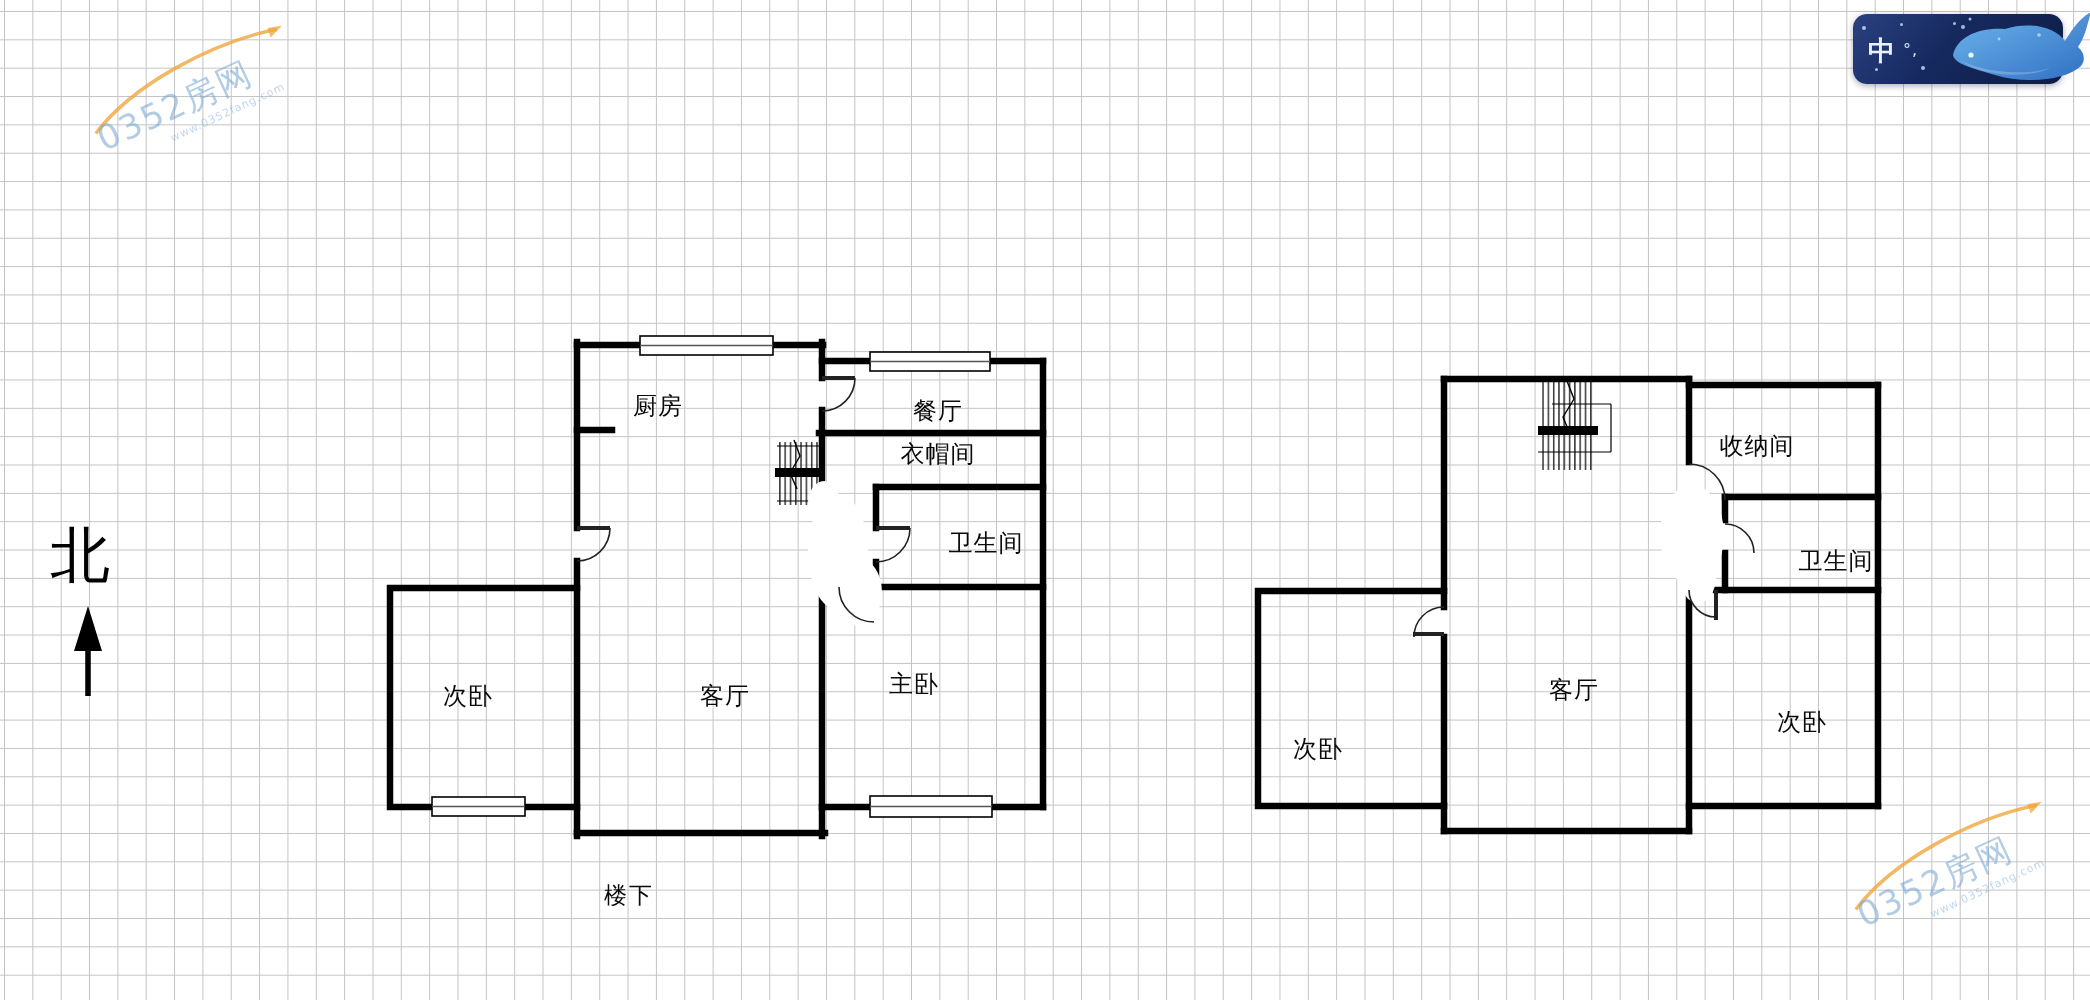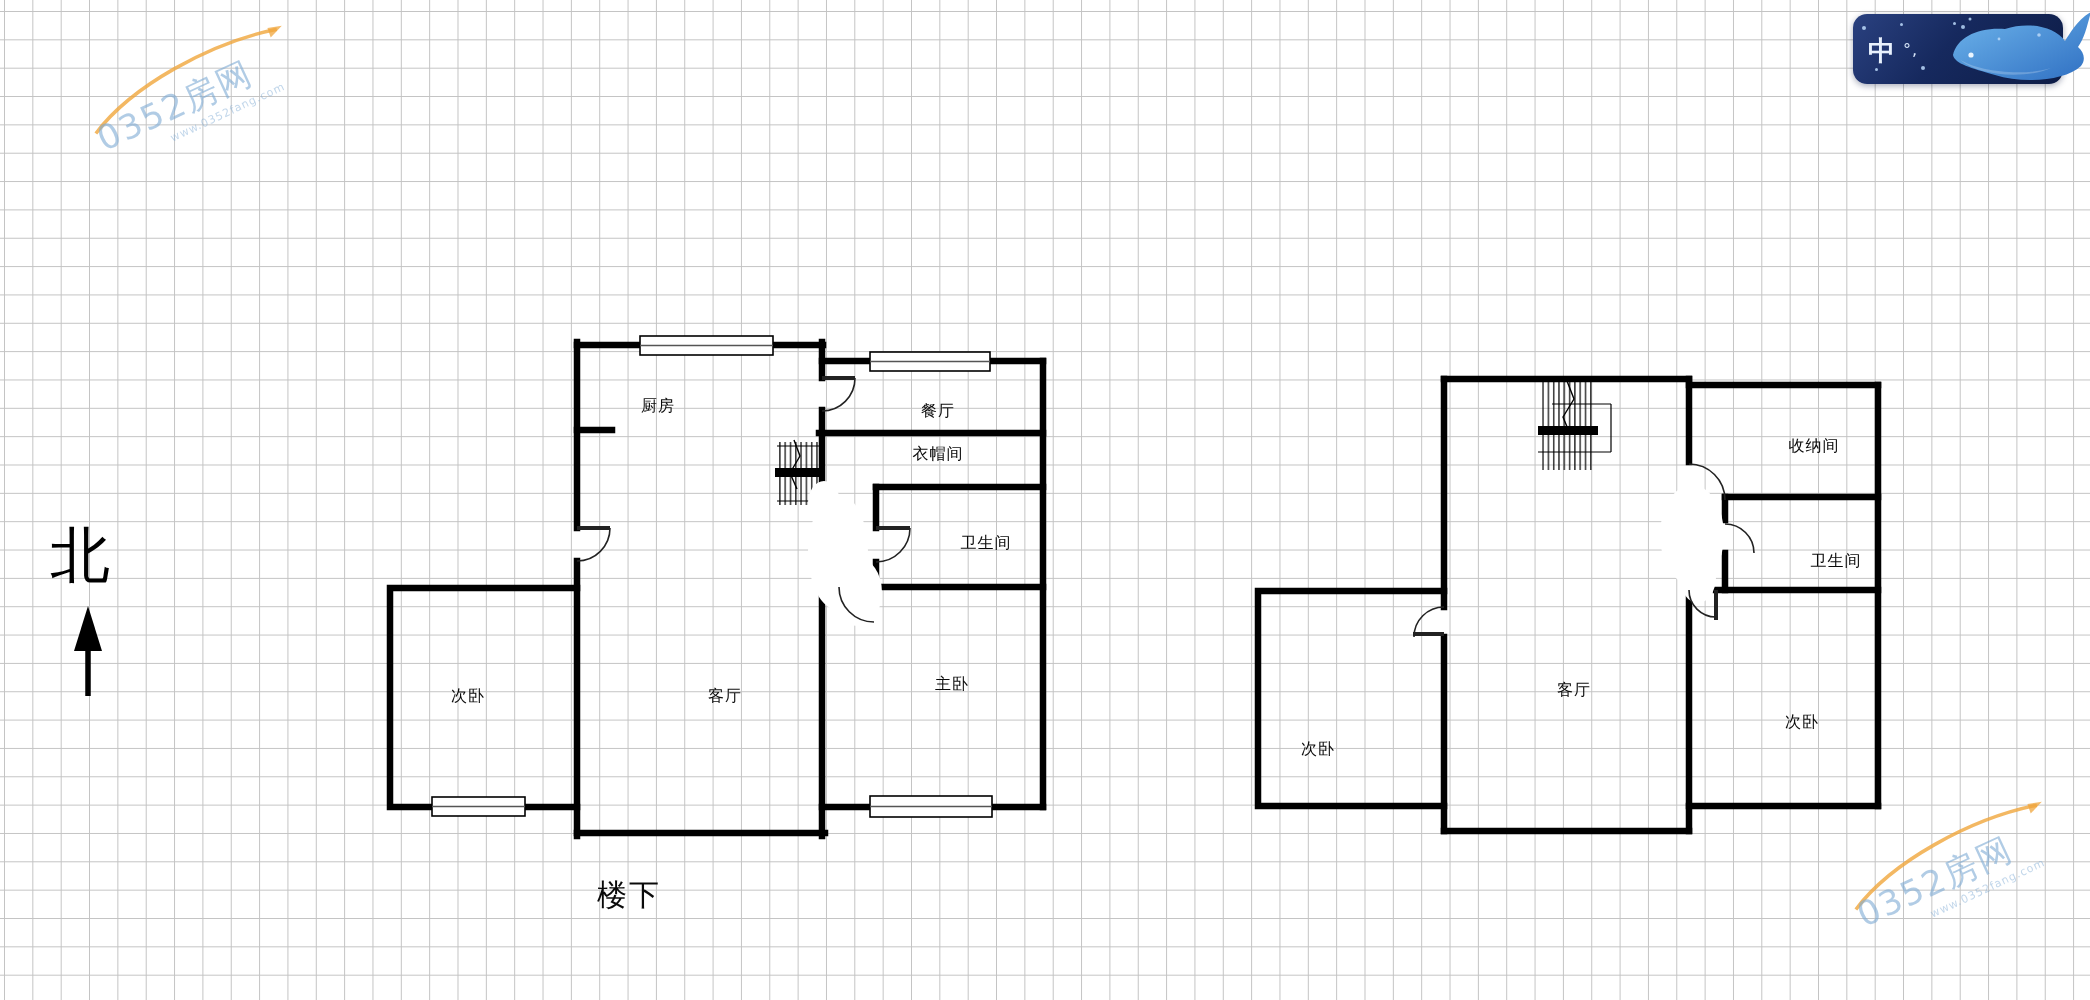--- a/index.html
+++ b/index.html
@@ -10,23 +10,23 @@
       linear-gradient(to bottom,#c3c3c3 1px,transparent 1px),
       #ffffff;
     background-size:28.35px 28.35px,28.35px 28.35px,auto;
     background-position:4px 11px,4px 11px,0 0;
     font-family:"DejaVu Sans","Liberation Sans",sans-serif;
   }
   svg{display:block;}
   .plansvg{position:absolute;left:0;top:0;}
   .lbl{
     position:absolute;transform:translate(-50%,-50%);
-    font-size:16px;color:#0a0a0a;letter-spacing:1px;white-space:nowrap;
-  }
-  .caption{font-size:30px;letter-spacing:2px;font-family:Liberation Serif, serif;}
+    font-size:24px;color:#0a0a0a;letter-spacing:1px;white-space:nowrap;
+  }
+  .caption{font-size:23px;letter-spacing:2px;font-family:Liberation Serif, serif;}
   .north-label{
     position:absolute;left:80px;top:556px;transform:translate(-50%,-50%);
     font-size:60px;color:#000;font-weight:500;
   }
   
   .wm{position:absolute;width:230px;height:120px;transform:rotate(-25deg);}
   .wm svg{position:absolute;left:0;top:0;}
   .wm-text{position:absolute;left:8px;top:22px;font-size:34px;letter-spacing:2px;
     color:rgba(125,170,212,0.60);white-space:nowrap;}
   .wm-sub{position:absolute;left:74px;top:66px;font-size:11px;letter-spacing:1px;
@@ -147,26 +147,26 @@
       <polygon points="88,606 74,651 102,651" fill="#000"></polygon>
     </g>
   </svg>
 
   <div class="north-label">北</div>
 
   <div class="lbl" style="left:658px;top:406px">厨房</div>
   <div class="lbl" style="left:938px;top:411px">餐厅</div>
   <div class="lbl" style="left:938px;top:454px">衣帽间</div>
   <div class="lbl" style="left:986px;top:543px">卫生间</div>
-  <div class="lbl" style="left:952px;top:684px">主卧</div>
+  <div class="lbl" style="left:914px;top:684px">主卧</div>
   <div class="lbl" style="left:725px;top:696px">客厅</div>
   <div class="lbl" style="left:468px;top:696px">次卧</div>
   <div class="lbl caption" style="left:629px;top:895px">楼下</div>
 
-  <div class="lbl" style="left:1814px;top:446px">收纳间</div>
+  <div class="lbl" style="left:1757px;top:446px">收纳间</div>
   <div class="lbl" style="left:1836px;top:561px">卫生间</div>
   <div class="lbl" style="left:1574px;top:690px">客厅</div>
   <div class="lbl" style="left:1802px;top:722px">次卧</div>
   <div class="lbl" style="left:1318px;top:749px">次卧</div>
 
   <div class="wm" style="left:88px;top:50px">
     <svg width="230" height="42">
       <path d="M8,36 C60,8 150,2 216,18" stroke="#f0a63c" stroke-width="3.5" fill="none" opacity="0.8"></path>
       <path d="M208,13 l14,4 l-15,6 z" fill="#f0a63c" opacity="0.75"></path>
     </svg>

